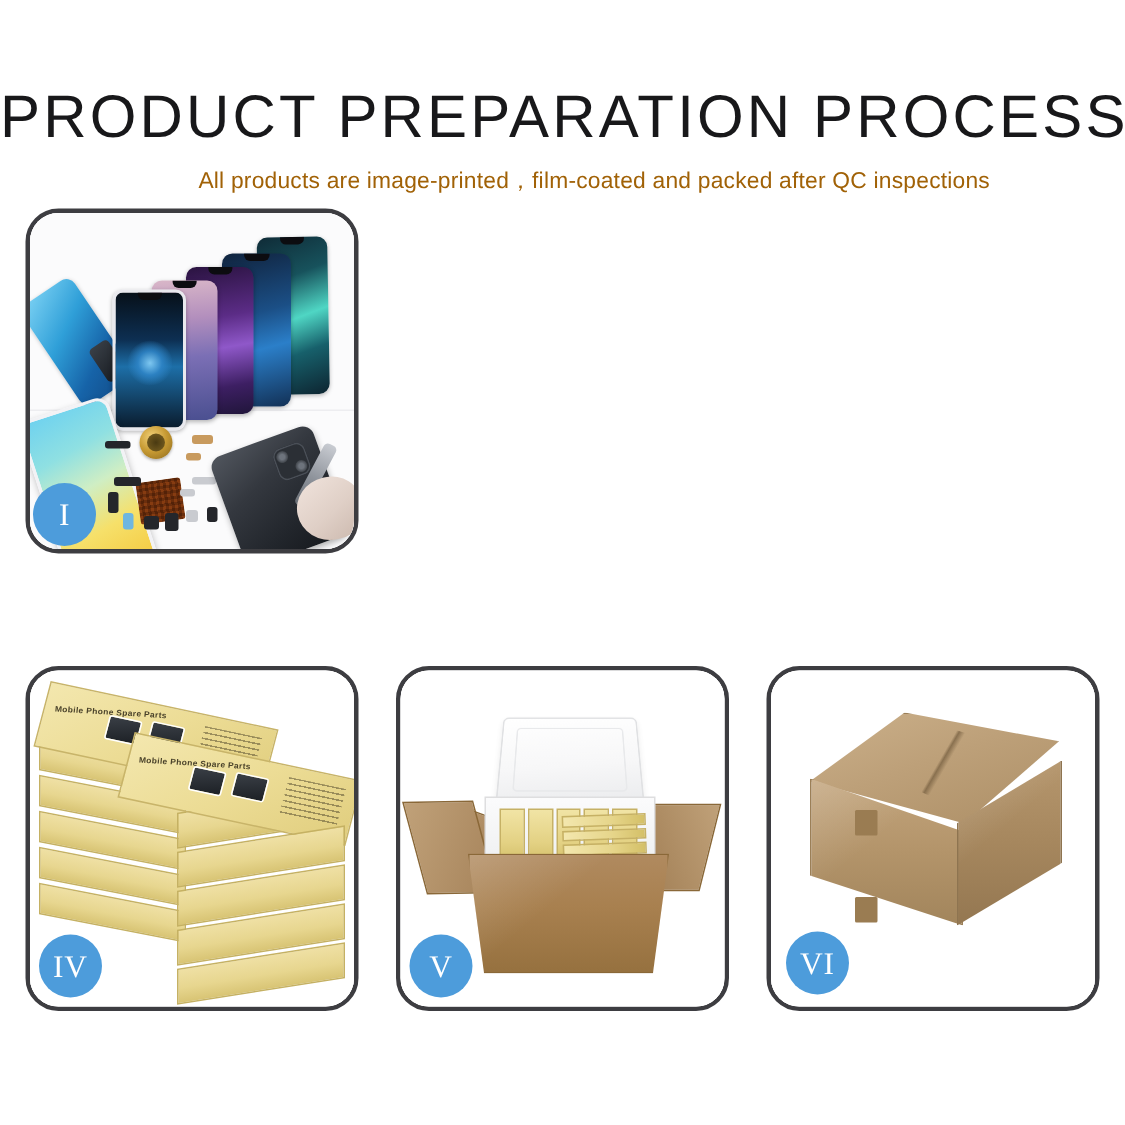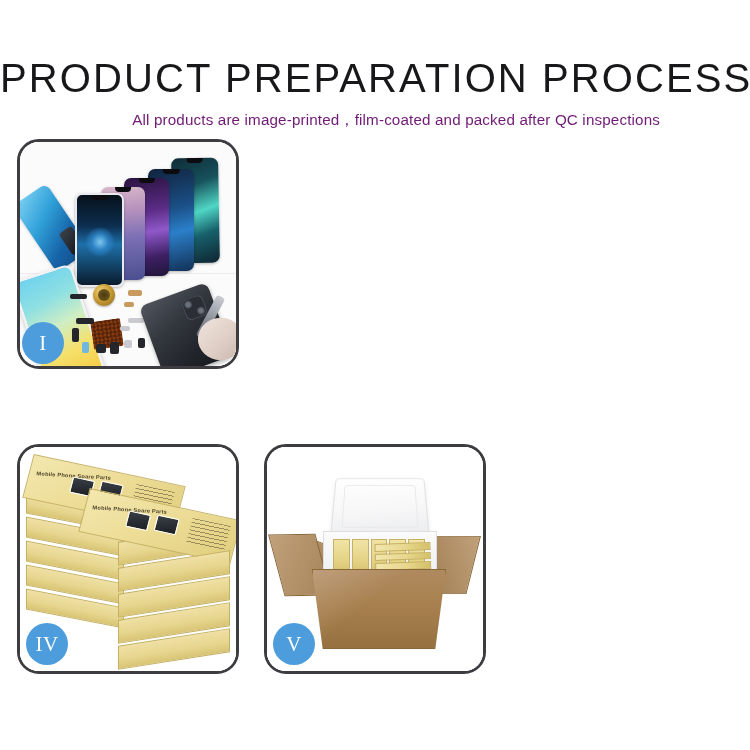--- a/index.html
+++ b/index.html
@@ -33,21 +33,21 @@
     color: #18181a;
     line-height: 1.12;
     white-space: nowrap;
   }
   .subtitle {
     margin-top: 9px;
     font-family: "Liberation Sans", sans-serif;
     font-size: 15.2px;
     font-weight: 400;
     letter-spacing: 0.15px;
-    color: #701a75;
+    color: #a16207;
     white-space: nowrap;
   }
 
   
   .grid {
     position: absolute;
     left: 0;
     top: 139px;
     width: 750px;
     height: 560px;
@@ -599,15 +599,32 @@
             <span class="ybar2"></span>
           </div>
           <div class="cartonbody">
             <span class="sheen"></span>
           </div>
         </div>
       </div>
       <div class="badge">V</div>
     </div>
 
+    <div class="card c6">
+      <div class="clip">
+        <div class="p6">
+          <div class="c6top"></div>
+          <div class="c6seam"></div>
+          <div class="c6left">
+              <span class="sheen"></span>
+            </div>
+          <div class="c6right">
+              <span class="sheen"></span>
+            </div>
+          <div class="c6tape t1"></div>
+          <div class="c6tape t2"></div>
+        </div>
+      </div>
+      <div class="badge">VI</div>
+    </div>
 
   </div>
 </div>
 
 </body></html>

